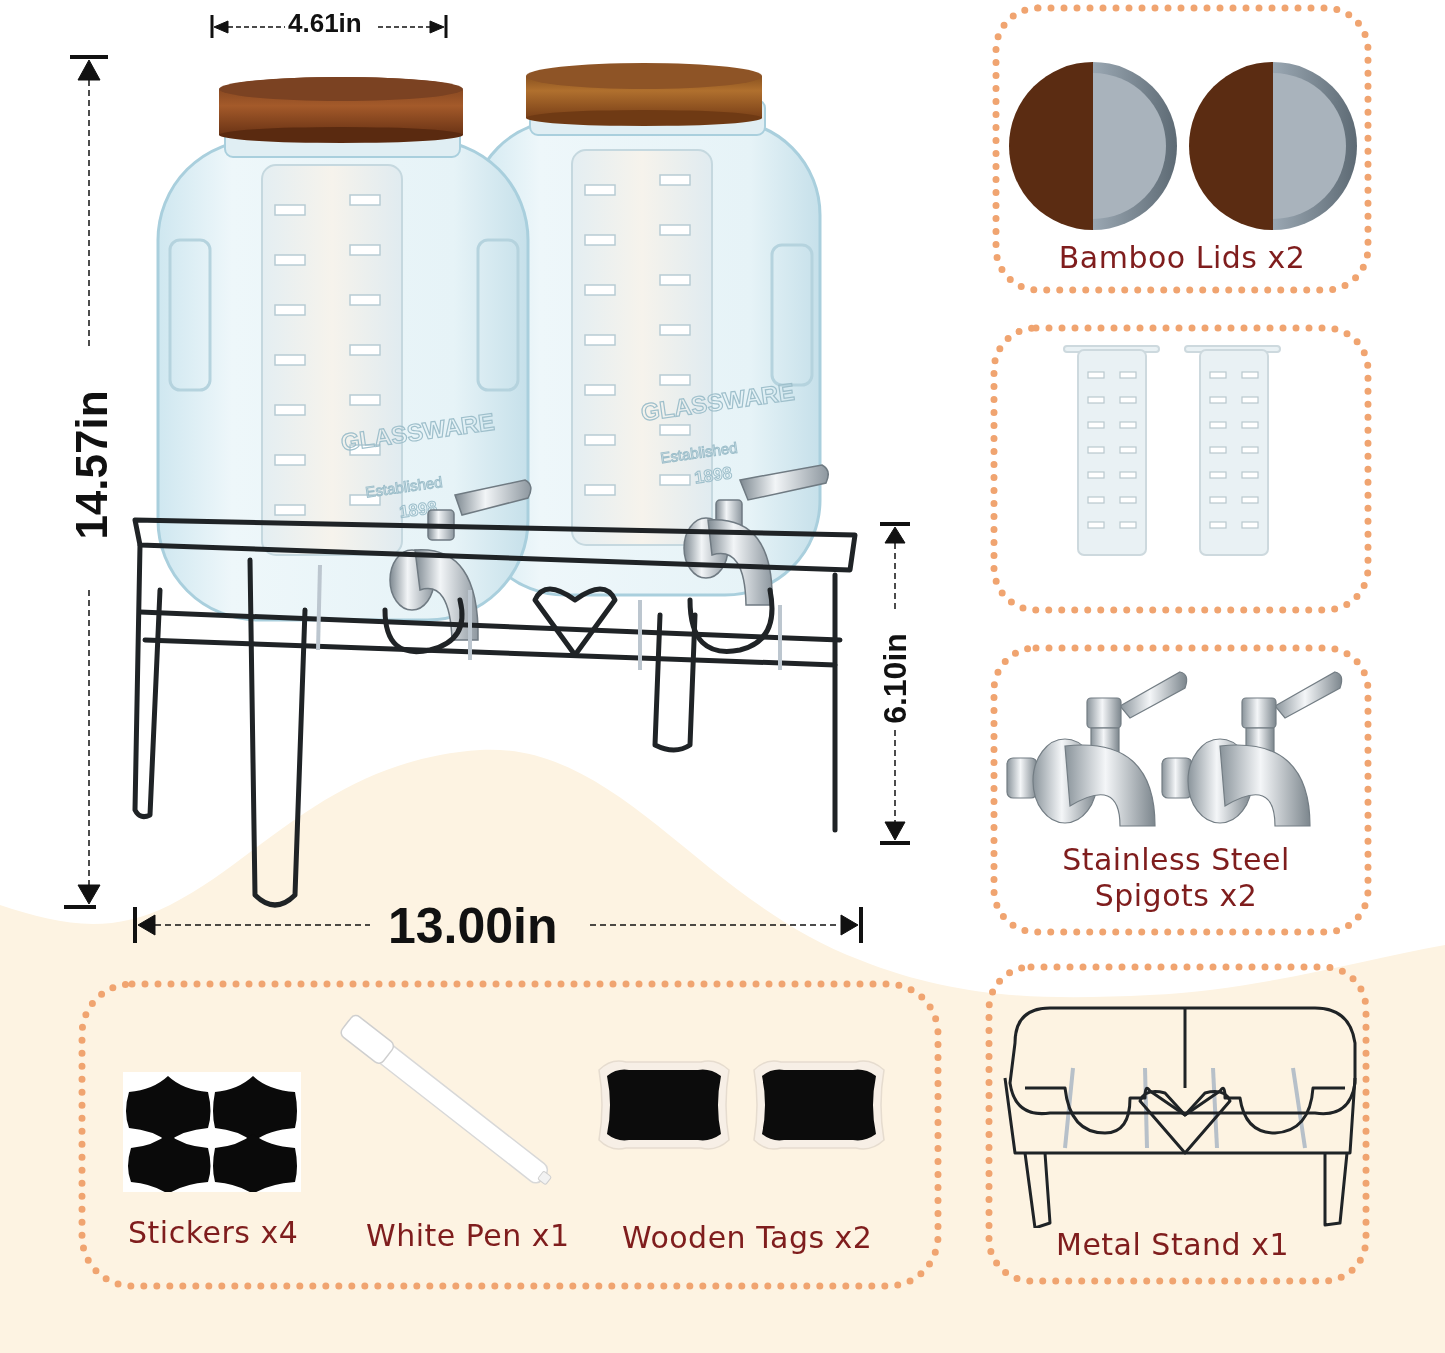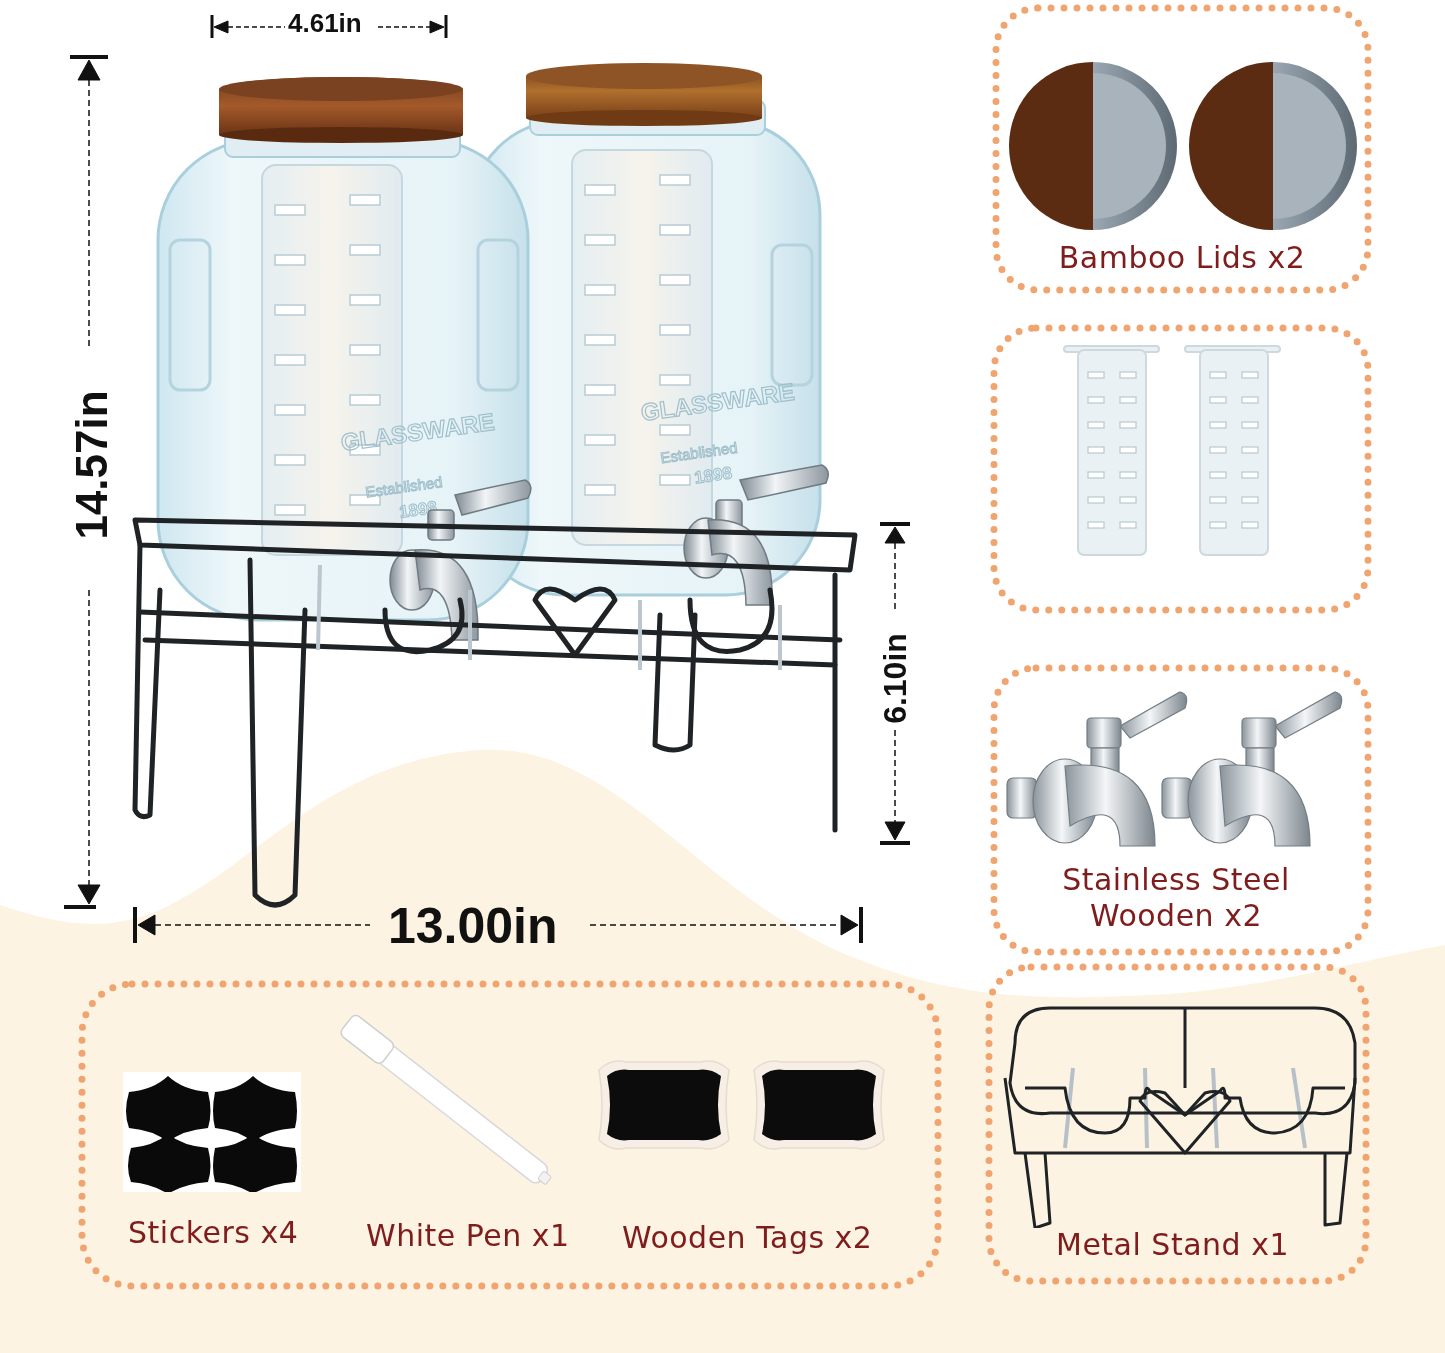--- a/index.html
+++ b/index.html
@@ -242,21 +242,21 @@
       <rect x="150" y="130" width="16" height="6"></rect>
         <rect x="182" y="130" width="16" height="6"></rect>
       <rect x="150" y="155" width="16" height="6"></rect>
         <rect x="182" y="155" width="16" height="6"></rect>
       <rect x="150" y="180" width="16" height="6"></rect>
         <rect x="182" y="180" width="16" height="6"></rect>
     </g>
   </svg>
 </div>
 
-<div class="panel" style="left:990px;top:664px;width:382px;height:292px;">
+<div class="panel" style="left:990px;top:644px;width:382px;height:292px;">
   <svg class="panel-border" viewBox="0 0 382 292">
       <rect x="4" y="4" width="374" height="284" rx="42" fill="none" stroke="#f0a470" stroke-width="7" stroke-dasharray="0,13" stroke-linecap="round"></rect>
     </svg>
   <svg class="abs" style="left:15px;top:22px;" width="345" height="165" viewBox="0 0 345 165">
     <defs>
         <linearGradient id="st2" x1="0" x2="1">
           <stop offset="0" stop-color="#8a949b"></stop>
           <stop offset="0.45" stop-color="#f4f6f8"></stop>
           <stop offset="1" stop-color="#7c868d"></stop>
         </linearGradient>
@@ -271,21 +271,21 @@
       <path d="M270 40 L330 6 Q340 8 335 22 L280 52 Z"></path>
       <rect x="237" y="32" width="34" height="30" rx="4"></rect>
       <rect x="241" y="62" width="28" height="28"></rect>
       <rect x="157" y="92" width="30" height="40" rx="6"></rect>
       <ellipse cx="215" cy="115" rx="32" ry="42"></ellipse>
       <path d="M215 80 Q305 70 305 160 L270 160 Q270 110 220 140 Z"></path>
     </g>
   </svg>
   <div class="item-label" style="left:0;width:372px;top:198px;line-height:36px;">
     <div>Stainless Steel</div>
-    <div>Wooden x2</div>
+    <div>Spigots x2</div>
   </div>
 </div>
 
 <div class="panel" style="left:985px;top:963px;width:385px;height:322px;">
   <svg class="panel-border" viewBox="0 0 385 322">
       <rect x="4" y="4" width="377" height="314" rx="42" fill="none" stroke="#f0a470" stroke-width="7" stroke-dasharray="0,13" stroke-linecap="round"></rect>
     </svg>
   <svg class="abs" style="left:10px;top:40px;" width="370" height="225" viewBox="0 0 370 225">
     <g stroke="#b7c0c9" stroke-width="4">
       <line x1="78" y1="65" x2="70" y2="145"></line>

